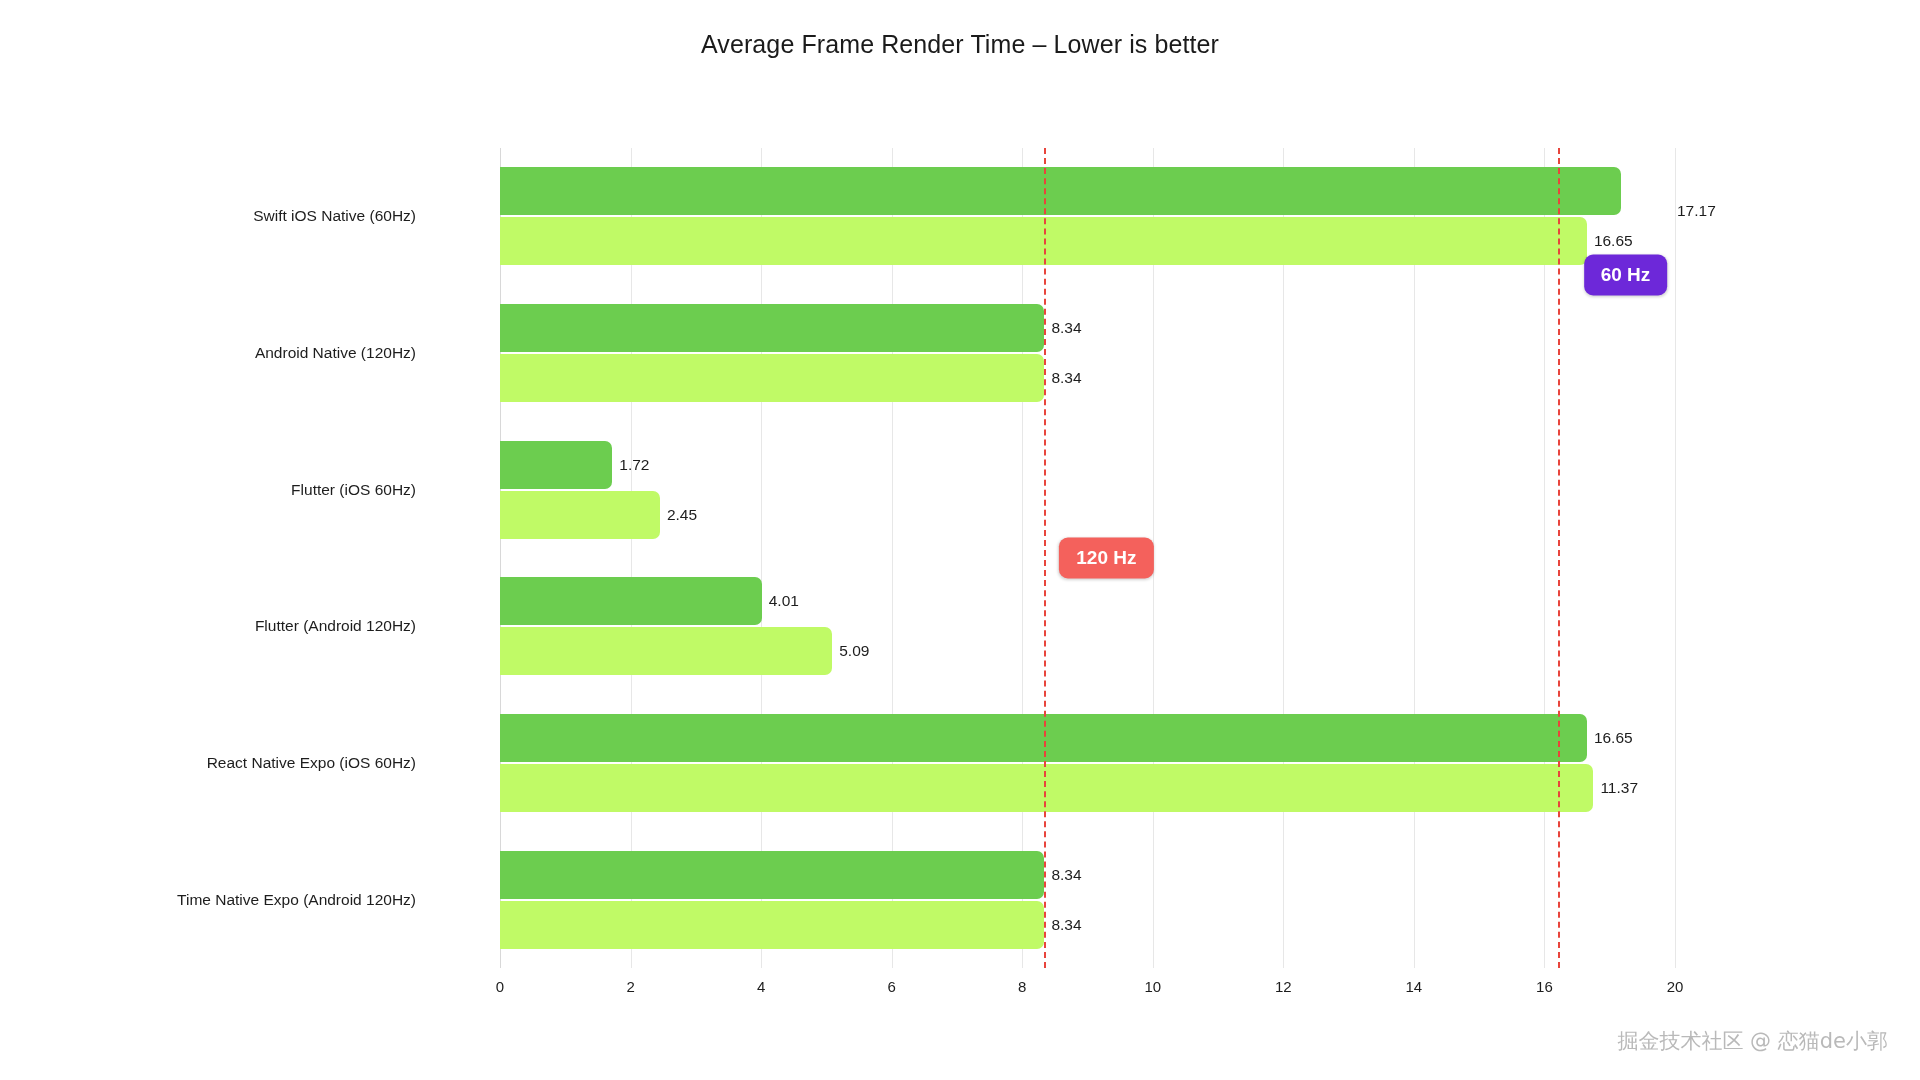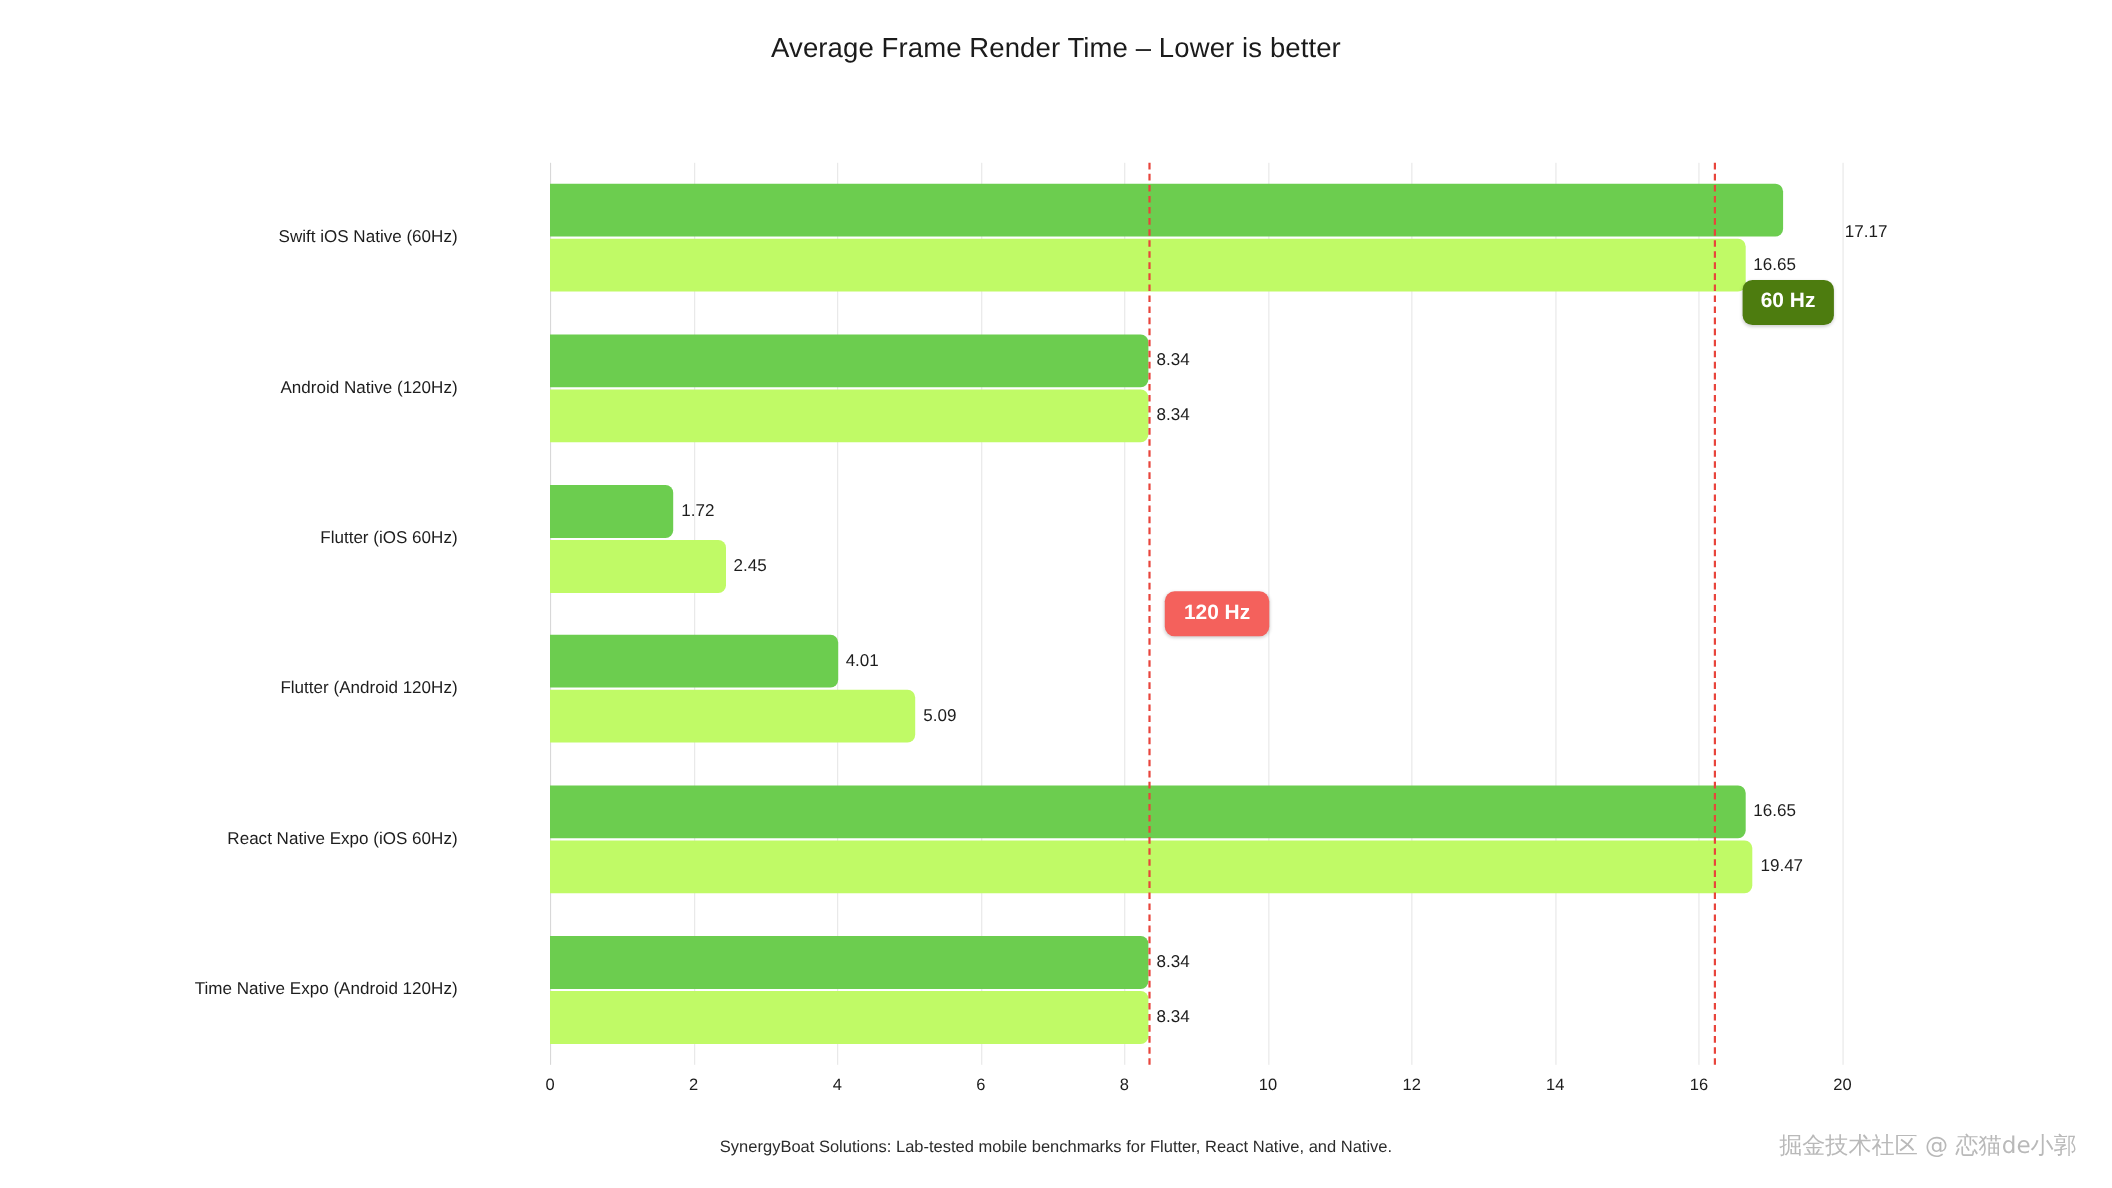--- a/index.html
+++ b/index.html
@@ -144,29 +144,29 @@
       <div class="bar-value" style="left: 119.278px; top: 316.667px;">1.72</div>
       <div class="bar bar-p95" style="top: 342.667px; height: 48px; width: 159.931px; background: rgb(192, 250, 102);"></div>
       <div class="bar-value" style="left: 166.931px; top: 366.667px;">2.45</div>
       <div class="bar bar-avg" style="top: 429.333px; height: 48px; width: 261.764px; background: rgb(108, 205, 79);"></div>
       <div class="bar-value" style="left: 268.764px; top: 453.333px;">4.01</div>
       <div class="bar bar-p95" style="top: 479.333px; height: 48px; width: 332.264px; background: rgb(192, 250, 102);"></div>
       <div class="bar-value" style="left: 339.264px; top: 503.333px;">5.09</div>
       <div class="bar bar-avg" style="top: 566px; height: 48px; width: 1086.88px; background: rgb(108, 205, 79);"></div>
       <div class="bar-value" style="left: 1093.88px; top: 590px;">16.65</div>
       <div class="bar bar-p95" style="top: 616px; height: 48px; width: 1093.4px; background: rgb(192, 250, 102);"></div>
-      <div class="bar-value" style="left: 1100.4px; top: 640px;">19.47</div>
+      <div class="bar-value" style="left: 1100.4px; top: 640px;">11.37</div>
       <div class="bar bar-avg" style="top: 702.667px; height: 48px; width: 544.417px; background: rgb(108, 205, 79);"></div>
       <div class="bar-value" style="left: 551.417px; top: 726.667px;">8.34</div>
       <div class="bar bar-p95" style="top: 752.667px; height: 48px; width: 544.417px; background: rgb(192, 250, 102);"></div>
       <div class="bar-value" style="left: 551.417px; top: 776.667px;">8.34</div>
       <div class="threshold" style="left: 544.417px; border-left-color: rgb(232, 69, 60);"></div>
       <div class="threshold-badge" style="background: rgb(244, 97, 92); left: 606.417px; top: 410px;">120 Hz</div>
       <div class="threshold" style="left: 1057.5px; border-left-color: rgb(232, 69, 60);"></div>
-      <div class="threshold-badge" style="background: #4d7c0f; left: 1125.5px; top: 127.1px;">60 Hz</div>
+      <div class="threshold-badge" style="background: #6d28d9; left: 1125.5px; top: 127.1px;">60 Hz</div>
     </div>
 
   <div id="yticks">
       <div class="ytick" style="top: 216.333px;">Swift iOS Native (60Hz)</div>
       <div class="ytick" style="top: 353px;">Android Native (120Hz)</div>
       <div class="ytick" style="top: 489.667px;">Flutter (iOS 60Hz)</div>
       <div class="ytick" style="top: 626.333px;">Flutter (Android 120Hz)</div>
       <div class="ytick" style="top: 763px;">React Native Expo (iOS 60Hz)</div>
       <div class="ytick" style="top: 899.667px;">Time Native Expo (Android 120Hz)</div>
     </div>
@@ -177,15 +177,14 @@
       <div class="xtick" style="left: 891.667px;">6</div>
       <div class="xtick" style="left: 1022.22px;">8</div>
       <div class="xtick" style="left: 1152.78px;">10</div>
       <div class="xtick" style="left: 1283.33px;">12</div>
       <div class="xtick" style="left: 1413.89px;">14</div>
       <div class="xtick" style="left: 1544.44px;">16</div>
       <div class="xtick" style="left: 1675px;">20</div>
     </div>
 
 
-  <div class="footer-note">SynergyBoat Solutions: Lab-tested mobile benchmarks for Flutter, React Native, and Native.</div>
   <div class="watermark">掘金技术社区 @ 恋猫de小郭</div>
 </div>
 
 </body></html>

